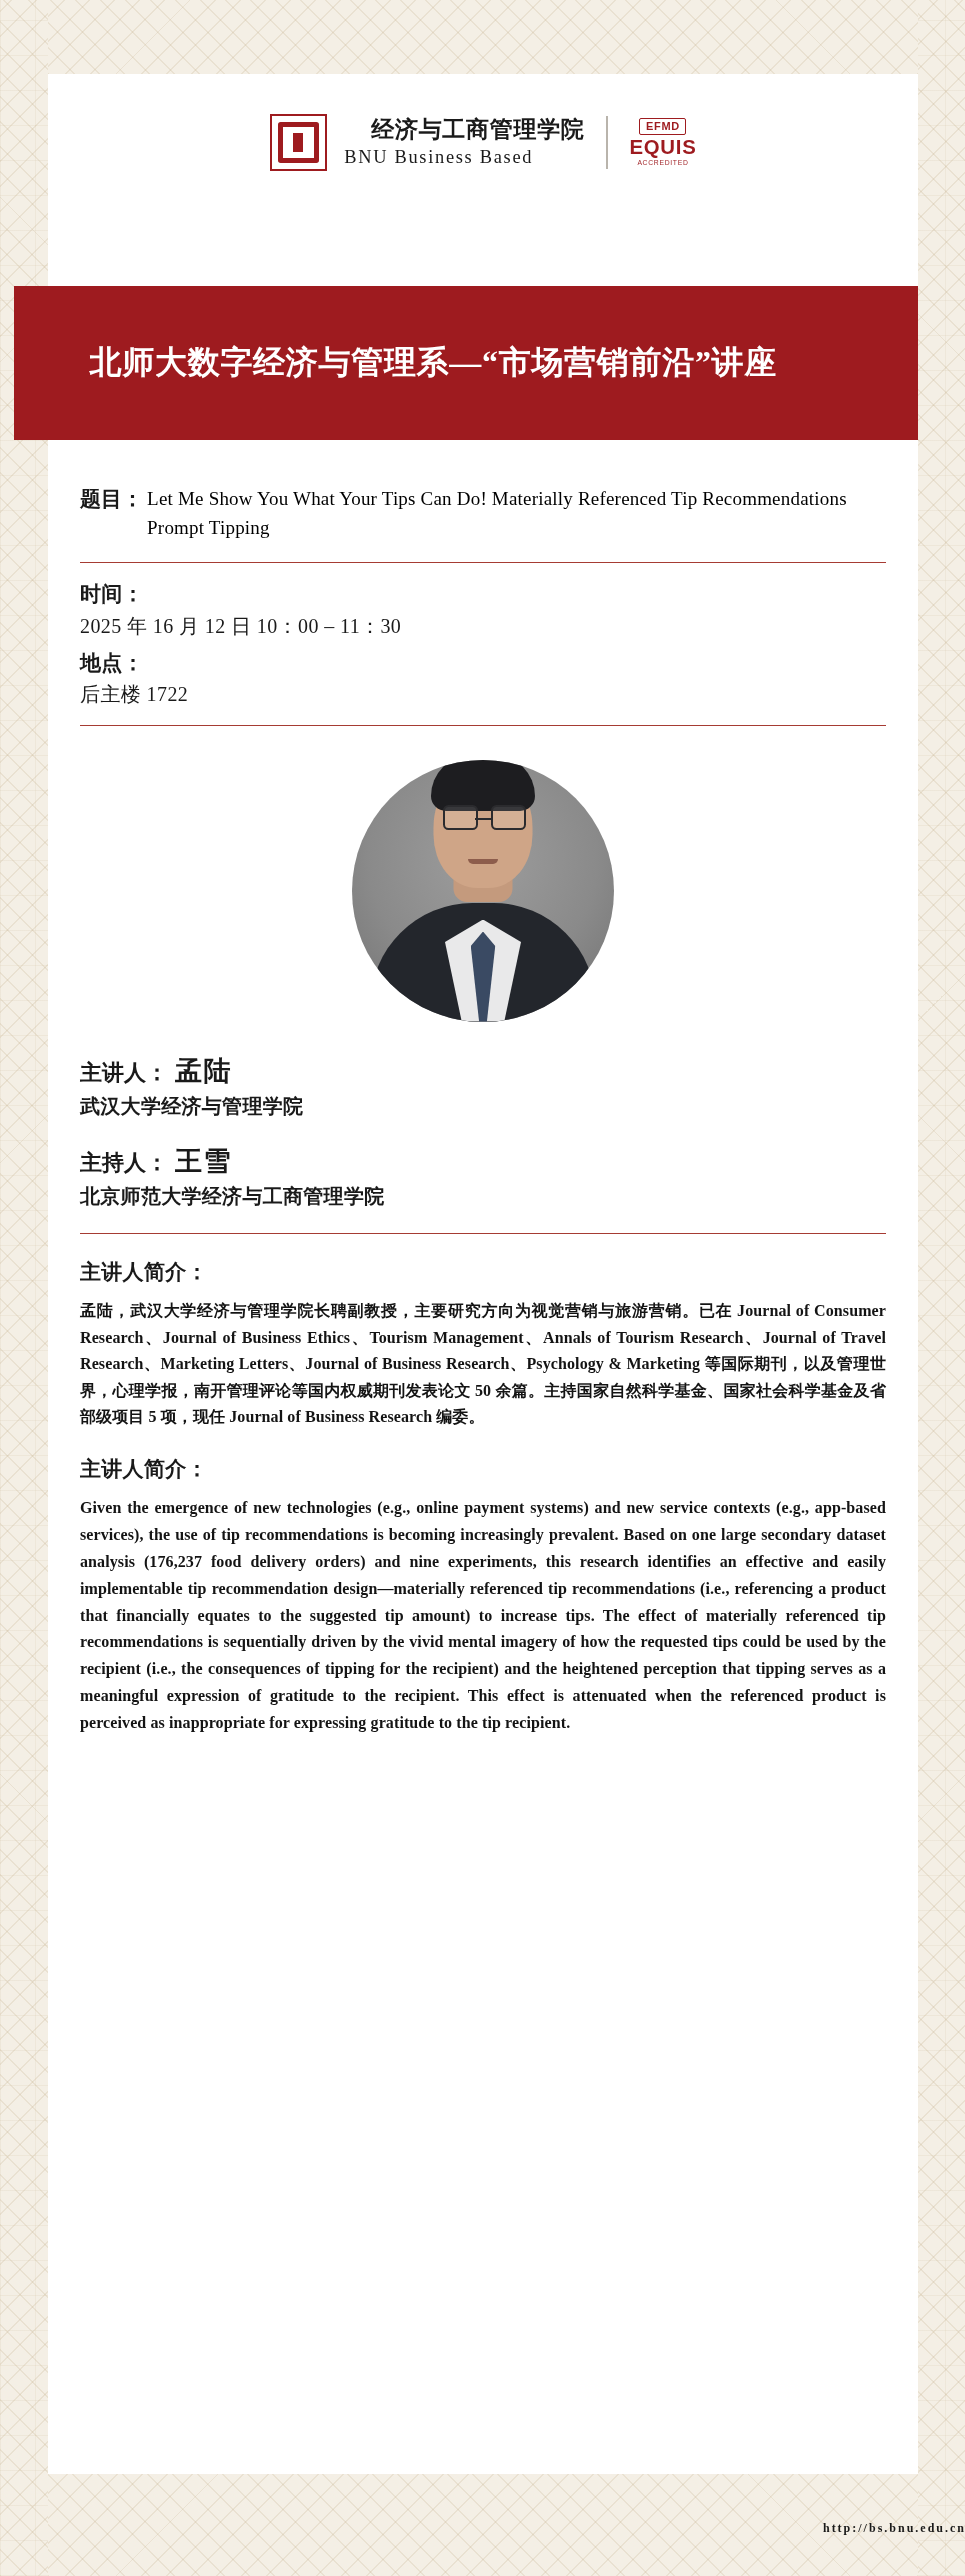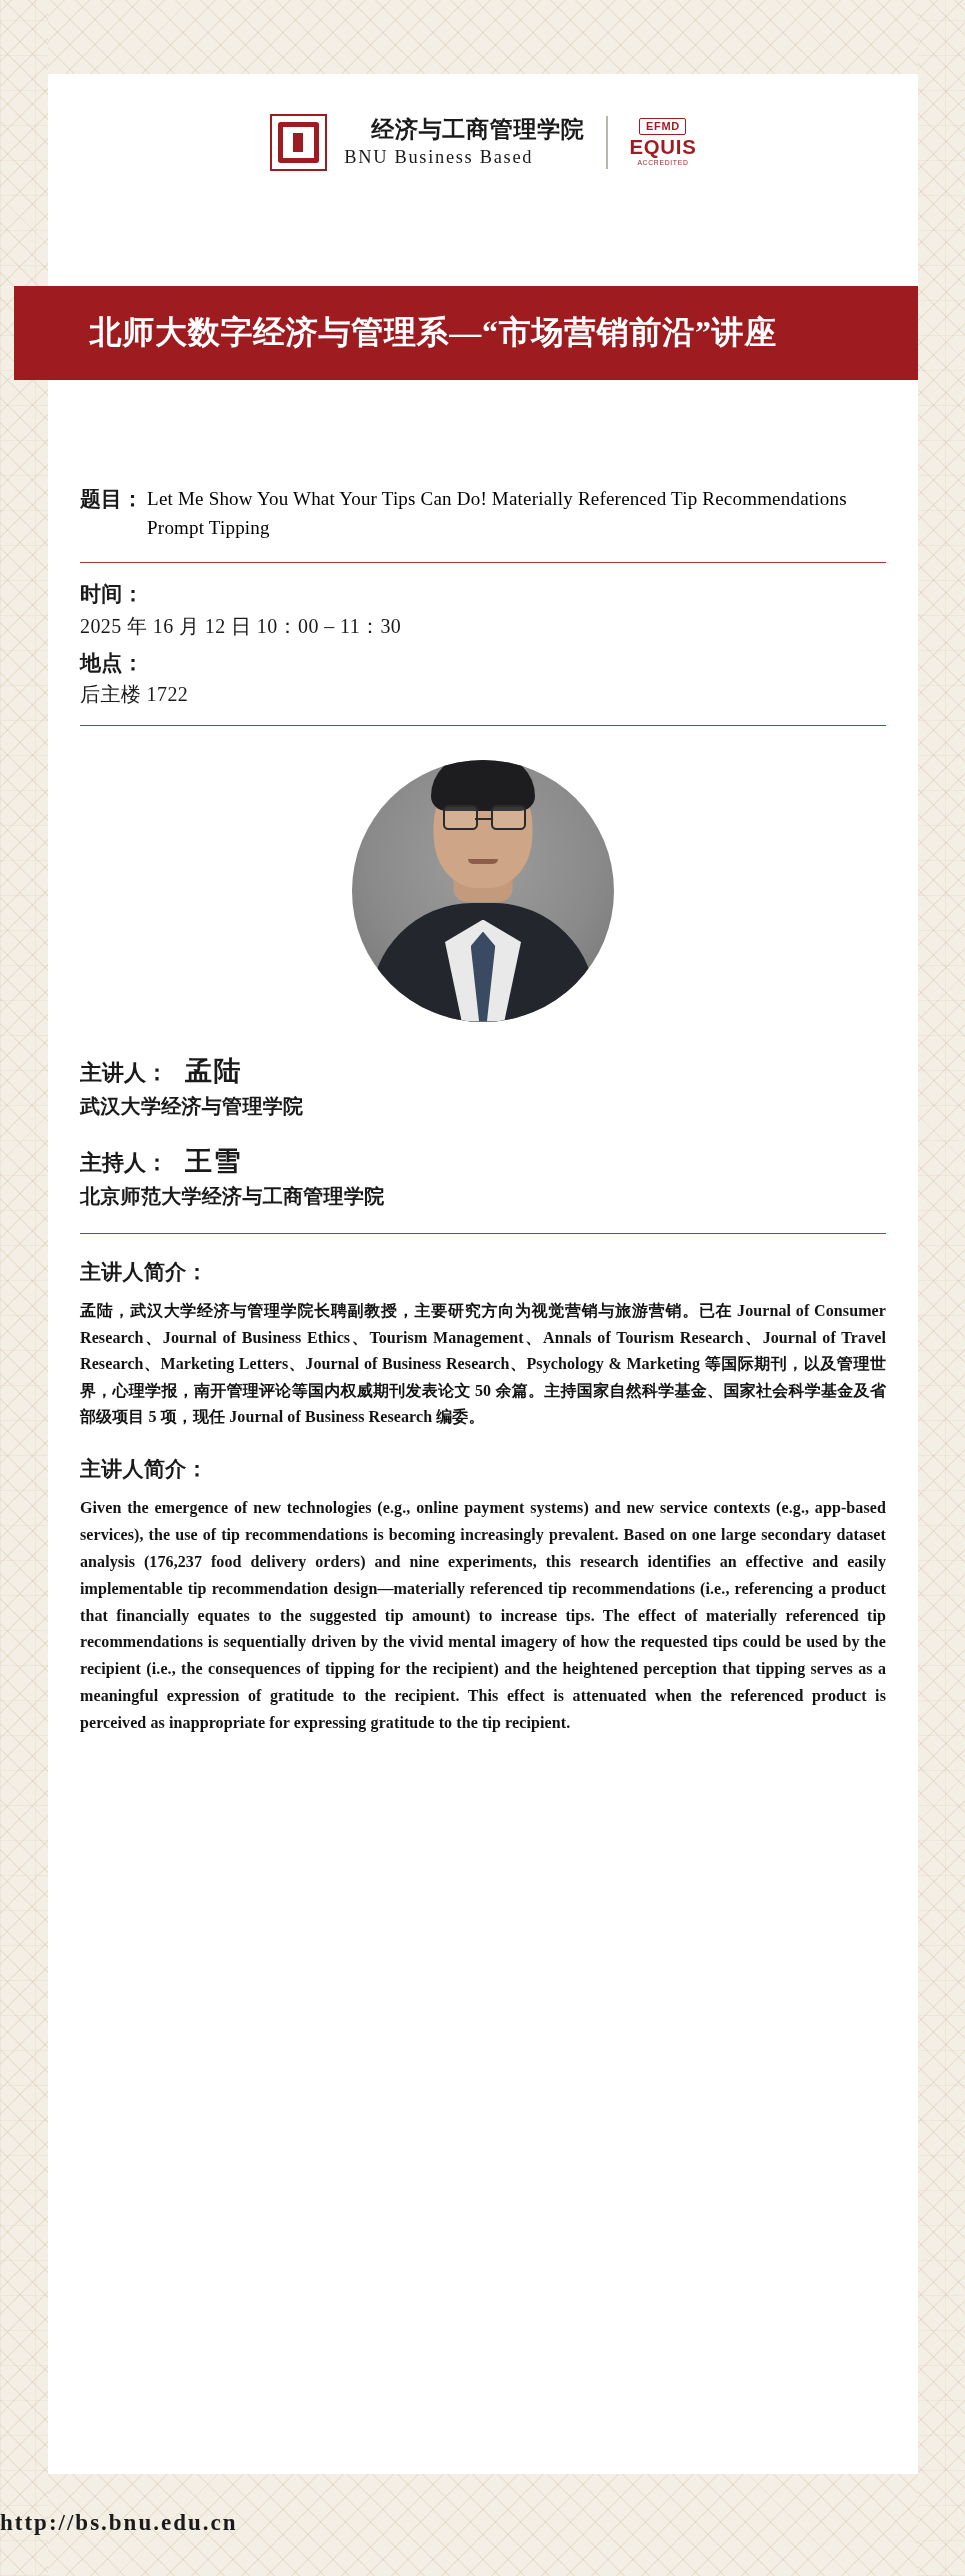--- a/index.html
+++ b/index.html
@@ -148,21 +148,21 @@
     letter-spacing: 0.7px;
     margin-top: 2px;
   }
 
   
   .title-banner {
     position: absolute;
     left: 13.6px;
     right: 48px;
     top: 286px;
-    height: 94px;
+    height: 154px;
     background: #9e1b1f;
     display: flex;
     align-items: center;
   }
   .title-banner .banner-text {
     color: #ffffff;
     font-size: 32px;
     font-weight: bold;
     letter-spacing: 0.7px;
     padding-left: 76px;
@@ -325,21 +325,21 @@
     border-radius: 0 0 13.6px 13.6px;
   }
 
   
   .people {
     margin-top: 31px;
   }
   .person-name-line {
     display: flex;
     align-items: baseline;
-    gap: 17px;
+    gap: 7px;
     margin-bottom: 4.1px;
   }
   .person-role {
     font-size: 22px;
     font-weight: bold;
     color: #1a1a1a;
   }
   .person-name {
     font-size: 27px;
     font-weight: bold;
@@ -385,22 +385,22 @@
     text-align: justify;
     font-weight: bold;
     letter-spacing: 0.1px;
   }
 
   
   .footer-url {
     position: absolute;
     left: 0; right: 0;
     bottom: 40px;
-    text-align: left;
-    font-size: 23px;
+    text-align: right;
+    font-size: 12px;
     font-weight: bold;
     color: #1a1a1a;
     letter-spacing: 2px;
     font-family: "Liberation Serif", serif;
   }
 </style>
 </head>
 <body>
 
 <div class="poster">

